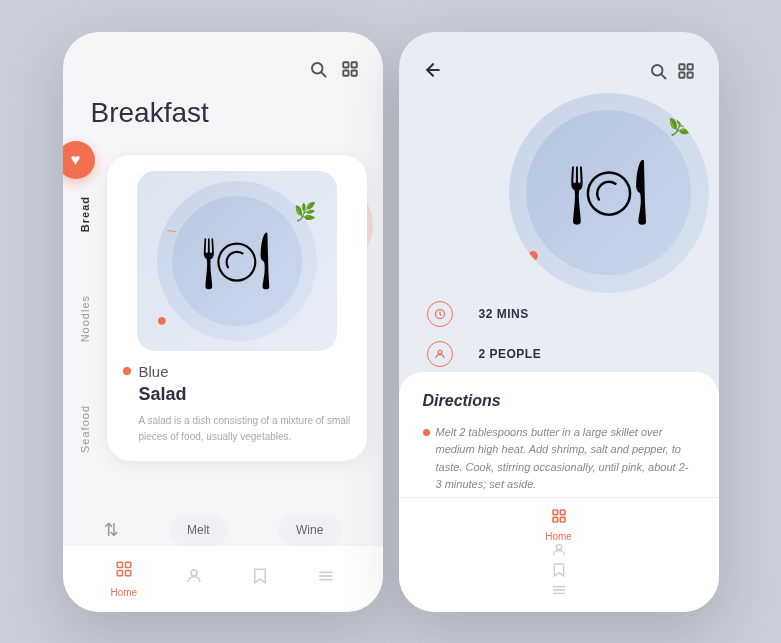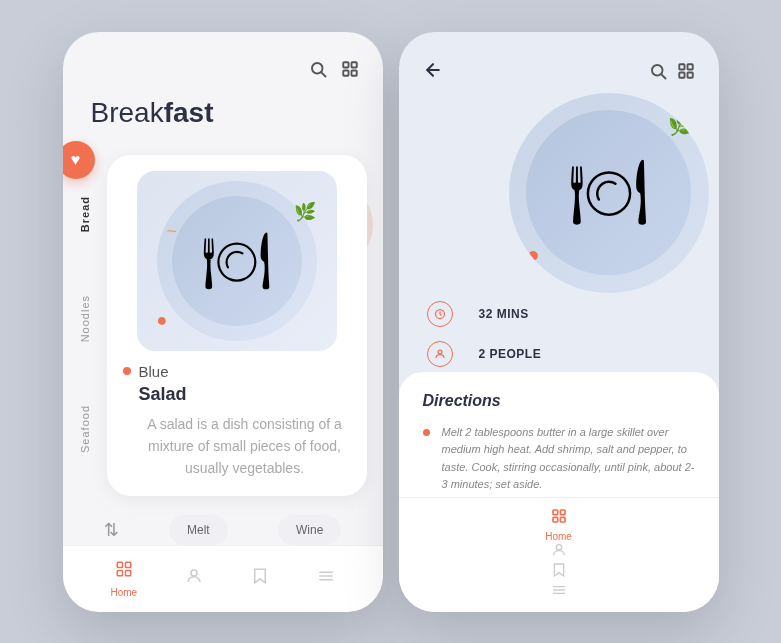--- a/index.html
+++ b/index.html
@@ -43,21 +43,21 @@
     }
     .phone1-title {
       padding: 8px 28px 16px;
       font-size: 28px;
       color: #2d3142;
     }
     .phone1-title span {
       font-weight: 300;
     }
     .phone1-title strong {
-      font-weight: 700;
+      font-weight: 400;
     }
     .phone1-content {
       display: flex;
       position: relative;
       height: 360px;
     }
     .side-nav {
       display: flex;
       flex-direction: column;
       justify-content: space-around;
@@ -177,25 +177,24 @@
       color: #555;
     }
     .card-name-bold {
       font-size: 18px;
       font-weight: 700;
       color: #2d3142;
       margin-bottom: 8px;
       padding-left: 16px;
     }
     .card-desc {
-      font-size: 14px;
+      font-size: 10px;
       color: #aaa;
       line-height: 1.6;
       padding-left: 16px;
-      text-align: center;
     }
     .bottom-tabs {
       display: flex;
       justify-content: space-around;
       align-items: center;
       padding: 14px 24px;
       background: white;
       border-top: 1px solid #f0f0f0;
       position: absolute;
       bottom: 0;
@@ -331,21 +330,21 @@
       font-style: italic;
     }
     .dir-title {
       font-size: 16px;
       font-weight: 700;
       color: #2d3142;
       margin-bottom: 14px;
     }
     .dir-step {
       display: flex;
-      gap: 12px;
+      gap: 6px;
       margin-bottom: 12px;
     }
     .dir-dot {
       width: 7px; height: 7px;
       background: #f07050;
       border-radius: 50%;
       margin-top: 5px;
       flex-shrink: 0;
     }
     .dir-text {

